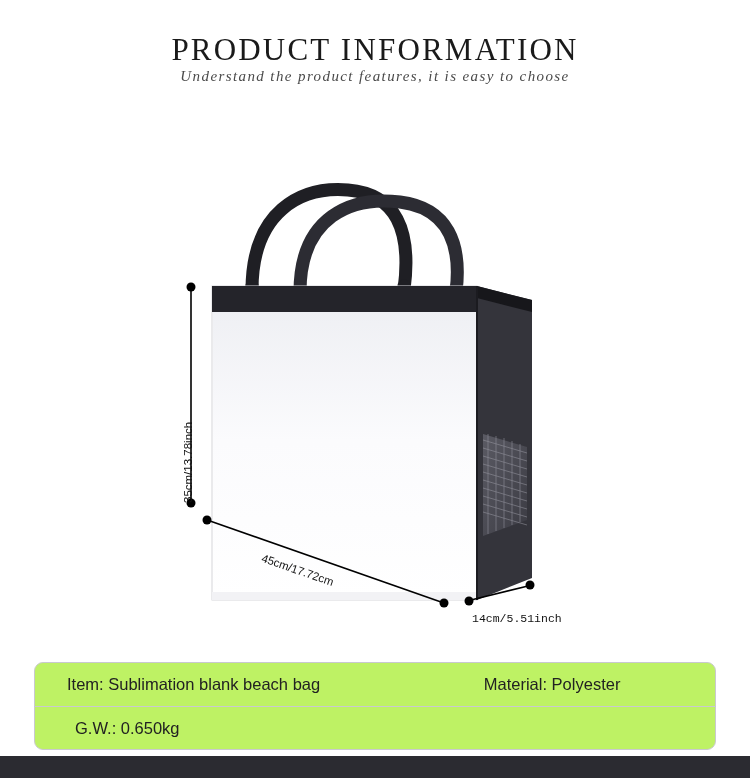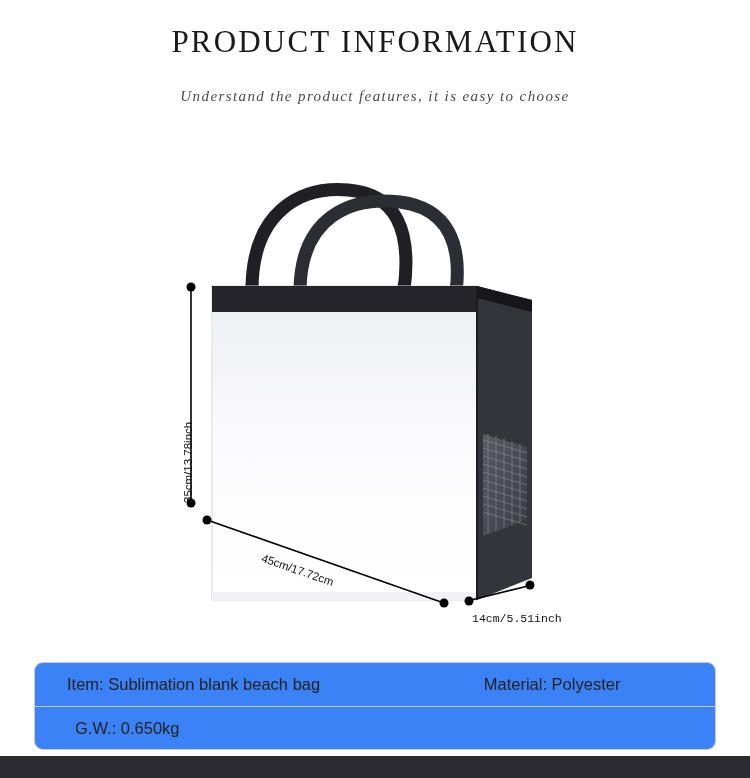--- a/index.html
+++ b/index.html
@@ -24,29 +24,29 @@
 
   
   .header {
     position: absolute;
     top: 0;
     left: 0;
     width: 750px;
     text-align: center;
   }
   .title {
-    margin-top: 24px;
+    margin-top: 32px;
     font-family: "Liberation Serif", serif;
     font-size: 31px;
     letter-spacing: 2.2px;
     color: #1a1a1a;
     font-weight: 400;
   }
   .subtitle {
-    margin-top: 28px;
+    margin-top: 0;
     font-family: "Liberation Serif", serif;
     font-style: italic;
     font-size: 15px;
     letter-spacing: 1.4px;
     color: #4a4a4a;
     font-weight: 400;
   }
 
   
   .illustration {
@@ -72,21 +72,21 @@
   .spec-table {
     position: absolute;
     left: 34px;
     top: 662px;
     width: 682px;
     height: 88px;
     border: 1px solid #c9c9cf;
     border-radius: 9px;
     box-sizing: border-box;
     overflow: hidden;
-    background: #3b82f6;
+    background: #bef264;
   }
   .spec-row {
     display: flex;
     height: 43px;
     align-items: center;
   }
   .spec-row.first {
     border-bottom: 1px solid #c9c9cf;
   }
   .spec-cell {

